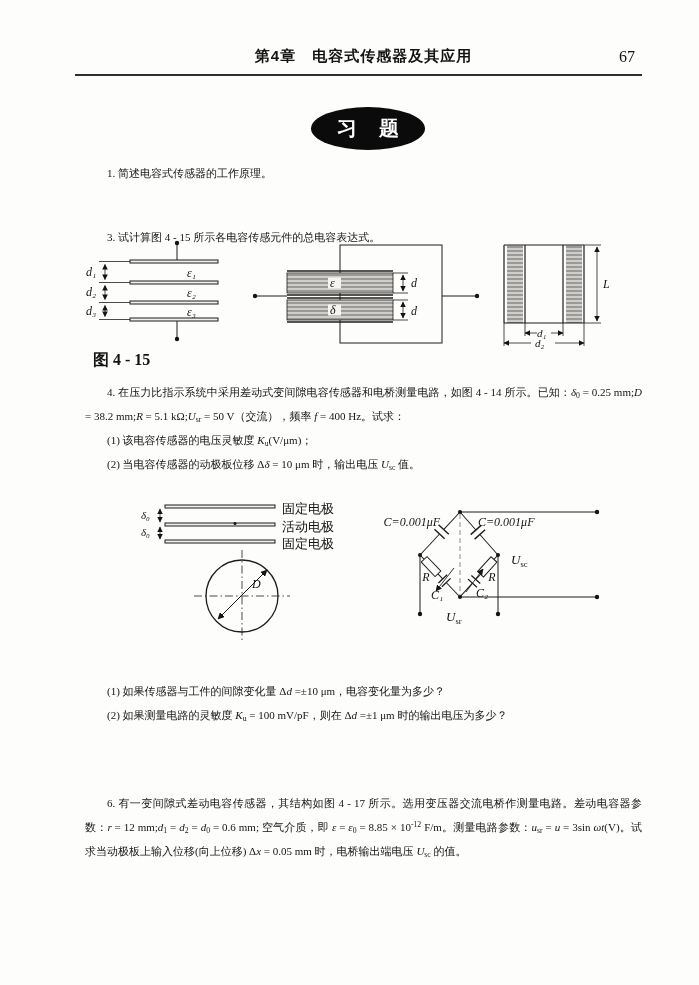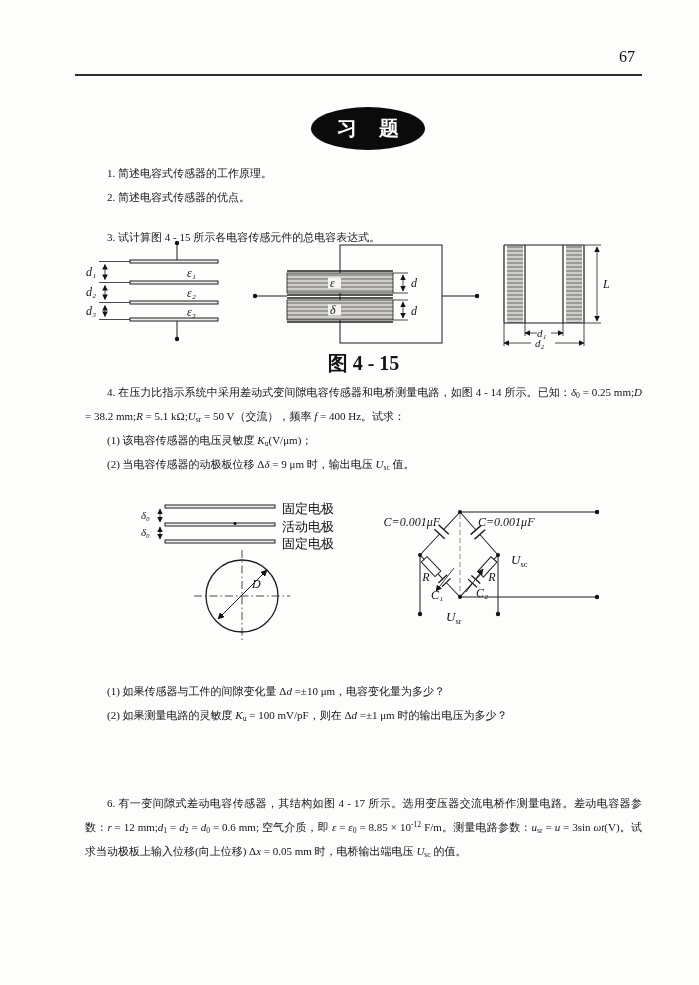--- a/index.html
+++ b/index.html
@@ -14,47 +14,45 @@
   .badge{position:absolute;top:107px;left:311px;width:114px;height:43px;background:#0b0b0b;border-radius:50%;
          display:flex;align-items:center;justify-content:center;gap:22px;
          font-family:"Liberation Sans",sans-serif;font-weight:bold;font-size:20px;color:#ffffff;}
   
   .content{position:absolute;left:85px;top:0;width:557px;height:985px;}
   .tblock{position:absolute;left:0;width:557px;}
   .tblock p{margin:0;font-size:11px;line-height:24px;text-align:justify;text-indent:2em;}
   .i{font-style:italic;}
   .sub{font-size:.7em;vertical-align:-.24em;line-height:0;}
   .sup{font-size:.7em;vertical-align:.5em;line-height:0;}
-  .caption{position:absolute;left:0;width:557px;text-align:center;font-weight:bold;font-size:20px;}
+  .caption{position:absolute;left:8px;width:557px;text-align:left;font-weight:bold;font-size:16px;}
   .fig{position:absolute;}
   svg text{font-family:"Liberation Serif",serif;fill:#141414;}
   .lbl{font-size:12px;font-style:italic;}
   .lblcn{font-size:13px;}
   .smlbl{font-size:11px;font-style:italic;}
 </style>
 </head>
 <body>
 
 <div class="page">
 
+  <div class="chapter">第4章　电容式传感器及其应用</div>
   <div class="pagenum">67</div>
   <div class="rule"></div>
 
   <div class="badge">
     <span>习</span>
     <span>题</span>
   </div>
 
   <div class="content">
 
     <div class="tblock" style="top:161px">
       <p>1. 简述电容式传感器的工作原理。</p>
-    </div>
-    <div class="tblock" style="top:185px">
-      <p>2. 简述电容式传感器的优点。</p>
     </div>
     <div class="tblock" style="top:225px">
       <p>3. 试计算图 4 - 15 所示各电容传感元件的总电容表达式。</p>
     </div>
 
     <svg class="fig" style="top:238px;left:0" width="557" height="113" viewBox="0 0 557 113">
       <defs>
         <marker id="ar15" viewBox="0 0 10 10" refX="9" refY="5" markerWidth="7" markerHeight="7" orient="auto-start-reverse">
             <path d="M0,0L10,5L0,10z" fill="#141414"></path>
           </marker>
@@ -142,21 +140,21 @@
         <text class="lbl" x="518" y="50" stroke="none">L</text>
         <text class="smlbl" x="452" y="99" stroke="none">d₁</text>
         <text class="smlbl" x="450" y="109" stroke="none">d₂</text>
       </g>
     </svg>
     <div class="caption" style="top:350px">图 4 - 15</div>
 
     <div class="tblock" style="top:380px">
       <p><span>4. 在压力比指示系统中采用差动式变间隙电容传感器和电桥测量电路，如图 4 - 14 所示。已知：</span><span class="i">δ</span><span class="sub">0</span><span> = 0.25 mm;</span><span class="i">D</span><span> = 38.2 mm;</span><span class="i">R</span><span> = 5.1 kΩ;</span><span class="i">U</span><span class="sub">sr</span><span> = 50 V（交流），频率 </span><span class="i">f</span><span> = 400 Hz。试求：</span></p>
       <p><span>(1) 该电容传感器的电压灵敏度 </span><span class="i">K</span><span class="sub">u</span><span>(V/μm)；</span></p>
-      <p><span>(2) 当电容传感器的动极板位移 Δ</span><span class="i">δ</span><span> = 9 μm 时，输出电压 </span><span class="i">U</span><span class="sub">sc</span><span> 值。</span></p>
+      <p><span>(2) 当电容传感器的动极板位移 Δ</span><span class="i">δ</span><span> = 10 μm 时，输出电压 </span><span class="i">U</span><span class="sub">sc</span><span> 值。</span></p>
     </div>
 
     <svg class="fig" style="top:500px;left:45px" width="480" height="142" viewBox="0 0 480 142">
       <defs>
         <marker id="ar16" viewBox="0 0 10 10" refX="9" refY="5" markerWidth="7" markerHeight="7" orient="auto-start-reverse">
             <path d="M0,0L10,5L0,10z" fill="#141414"></path>
           </marker>
       </defs>
 
       <g stroke="#1c1c1c" stroke-width="1" fill="none">

